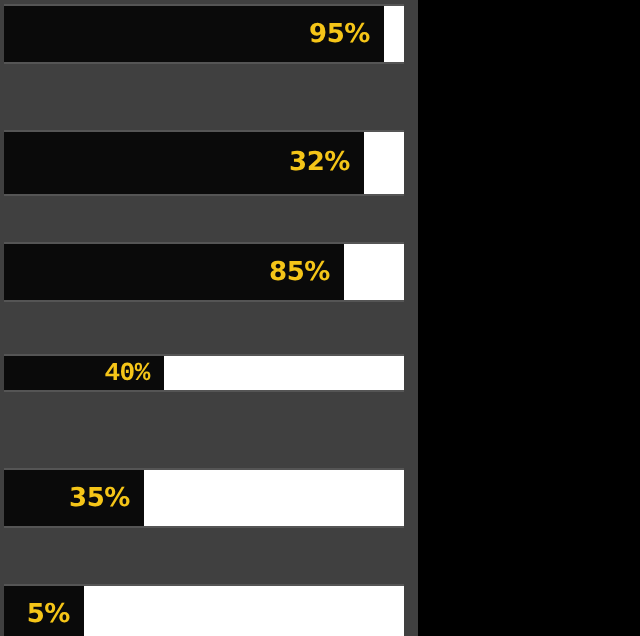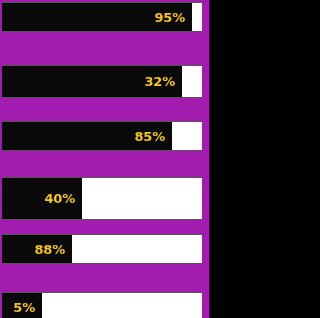--- a/index.html
+++ b/index.html
@@ -49,28 +49,28 @@
     letter-spacing: -0.2px;
     padding-right: 7px;
     white-space: nowrap;
     line-height: 1;
   }
 
   
   .row-0 { top: 2px;   height: 30px; }
   .row-1 { top: 65px;  height: 33px; }
   .row-2 { top: 121px; height: 30px; }
-  .row-3 { top: 177px; height: 43px; }
+  .row-3 { top: 177px; height: 19px; font-family: Liberation Mono, monospace; }
   .row-4 { top: 234px; height: 30px; }
   .row-5 { top: 292px; height: 30px; }  
 </style>
 </head>
 <body style="background: rgb(0, 0, 0);">
 
-<div id="app" style="background: #a21caf;">
+<div id="app" style="background: #404040;">
 
   <div class="bar-row row-0" style="background: rgb(255, 255, 255); --rule: #555555;">
     <div class="bar-fill" style="width: 95%; background: rgb(10, 10, 10);">
       <span class="bar-value" style="color: rgb(245, 197, 24);">95%</span>
     </div>
   </div>
 
   <div class="bar-row row-1" style="background: rgb(255, 255, 255); --rule: #555555;">
     <div class="bar-fill" style="width: 90%; background: rgb(10, 10, 10);">
       <span class="bar-value" style="color: rgb(245, 197, 24);">32%</span>
@@ -84,21 +84,21 @@
   </div>
 
   <div class="bar-row row-3" style="background: rgb(255, 255, 255); --rule: #555555;">
     <div class="bar-fill" style="width: 40%; background: rgb(10, 10, 10);">
       <span class="bar-value" style="color: rgb(245, 197, 24);">40%</span>
     </div>
   </div>
 
   <div class="bar-row row-4" style="background: rgb(255, 255, 255); --rule: #555555;">
     <div class="bar-fill" style="width: 35%; background: rgb(10, 10, 10);">
-      <span class="bar-value" style="color: rgb(245, 197, 24);">88%</span>
+      <span class="bar-value" style="color: rgb(245, 197, 24);">35%</span>
     </div>
   </div>
 
   <div class="bar-row row-5" style="background: rgb(255, 255, 255); --rule: #555555;">
     <div class="bar-fill" style="width: 20%; background: rgb(10, 10, 10);">
       <span class="bar-value" style="color: rgb(245, 197, 24);">5%</span>
     </div>
   </div>
 
 </div>

